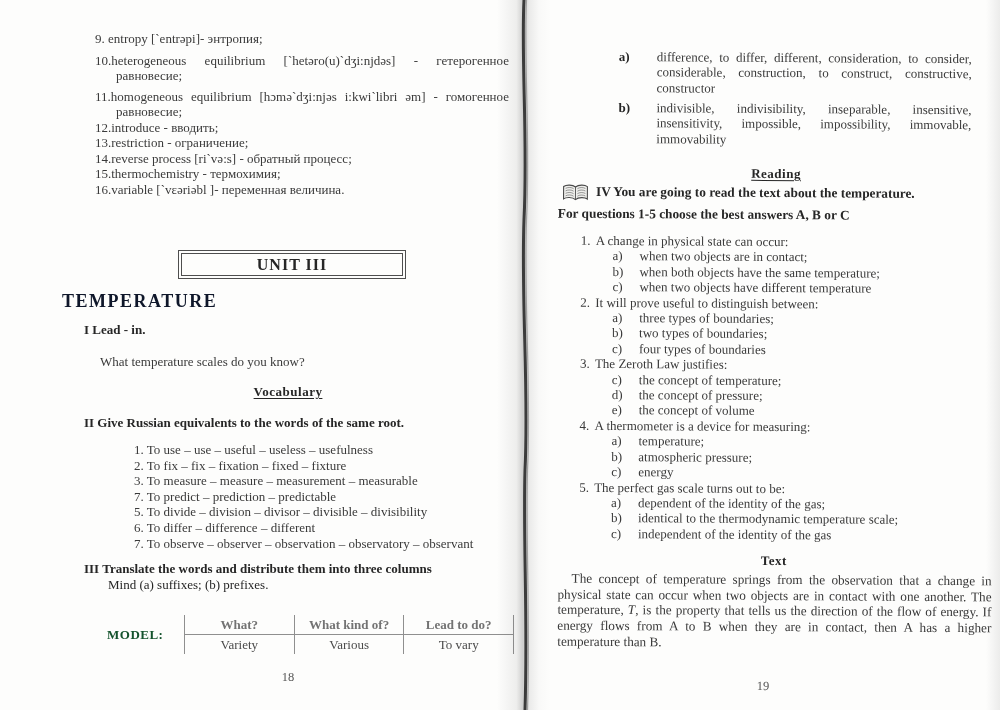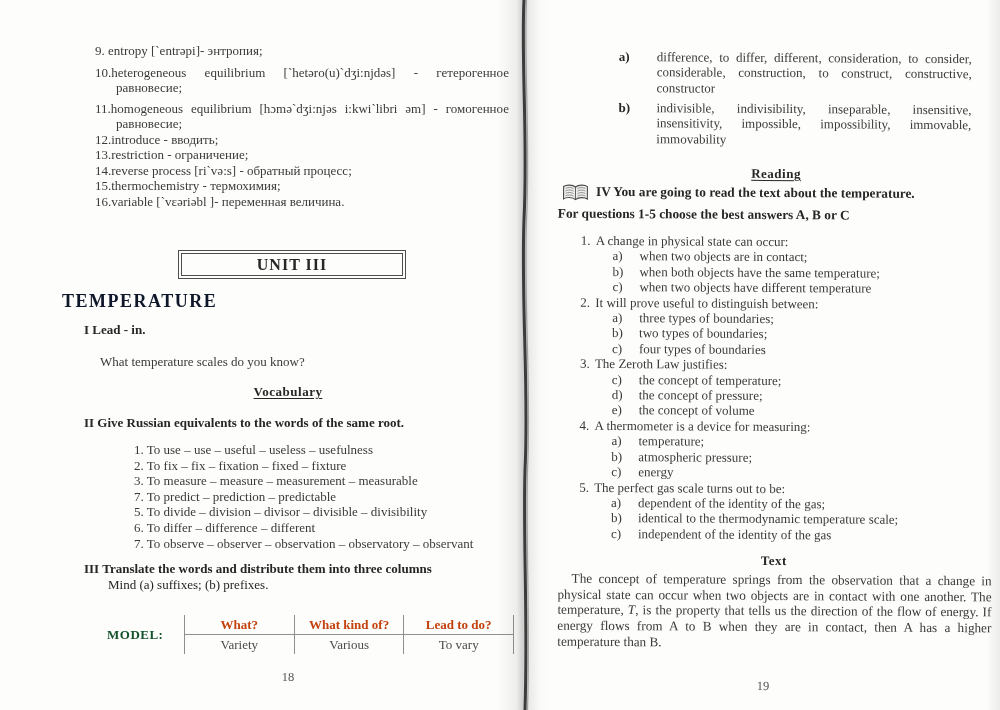--- a/index.html
+++ b/index.html
@@ -10,21 +10,21 @@
   .sheet{
     position:relative;width:1000px;height:710px;
     background:#fdfdfc;overflow:hidden;
     color:#3a3a3a;font-size:13px;
   }
   .page{position:absolute;top:0;}
   .page-left{left:62px;width:452px;height:710px;}
   .page-right{left:555px;width:440px;height:710px;transform:rotate(0.35deg);transform-origin:50% 50%;}
 
   
-  .vocab{position:absolute;top:31px;left:33px;width:414px;line-height:15.5px;margin-top:12px;}
+  .vocab{position:absolute;top:31px;left:33px;width:414px;line-height:15.5px;}
   .vitem{padding-left:21px;text-indent:-21px;text-align:justify;}
   .vitem.m6{margin-bottom:6px;}
   .vitem.m5{margin-bottom:5px;}
 
   .unitbox-outer{
     position:absolute;top:250px;left:116px;width:222px;
     border:1.5px solid #4e4e4e;padding:2px;background:#fdfdfc;
   }
   .unitbox-inner{
     border:1px solid #4e4e4e;text-align:center;
@@ -52,21 +52,21 @@
     font-weight:bold;color:#14532d;letter-spacing:0.5px;
   }
   .model-table{
     position:absolute;top:615px;left:122px;border-collapse:collapse;
   }
   .model-table td{
     width:106px;text-align:center;height:17px;
     border-left:1px solid #8f8f8f;border-right:1px solid #8f8f8f;
     padding:1px 2px;color:#4a4a4a;
   }
-  .model-table tr.head td{border-bottom:1.3px solid #8f8f8f;font-weight:bold;color:#c2410c;}
+  .model-table tr.head td{border-bottom:1.3px solid #8f8f8f;font-weight:bold;color:#737373;}
   .pnum{position:absolute;width:100%;text-align:center;color:#565656;font-size:12.5px;}
   .pnum-left{top:670px;}
   .pnum-right{top:679px;transform:translateX(-10px);}
 
   
   .wl{position:absolute;left:62px;width:353px;display:flex;}
   .wl-a{top:50px;}
   .wl-b{top:101px;}
   .wl-letter{font-weight:bold;color:#262626;width:38px;flex:0 0 38px;}
   .wl-text{width:315px;text-align:justify;line-height:15.4px;}

